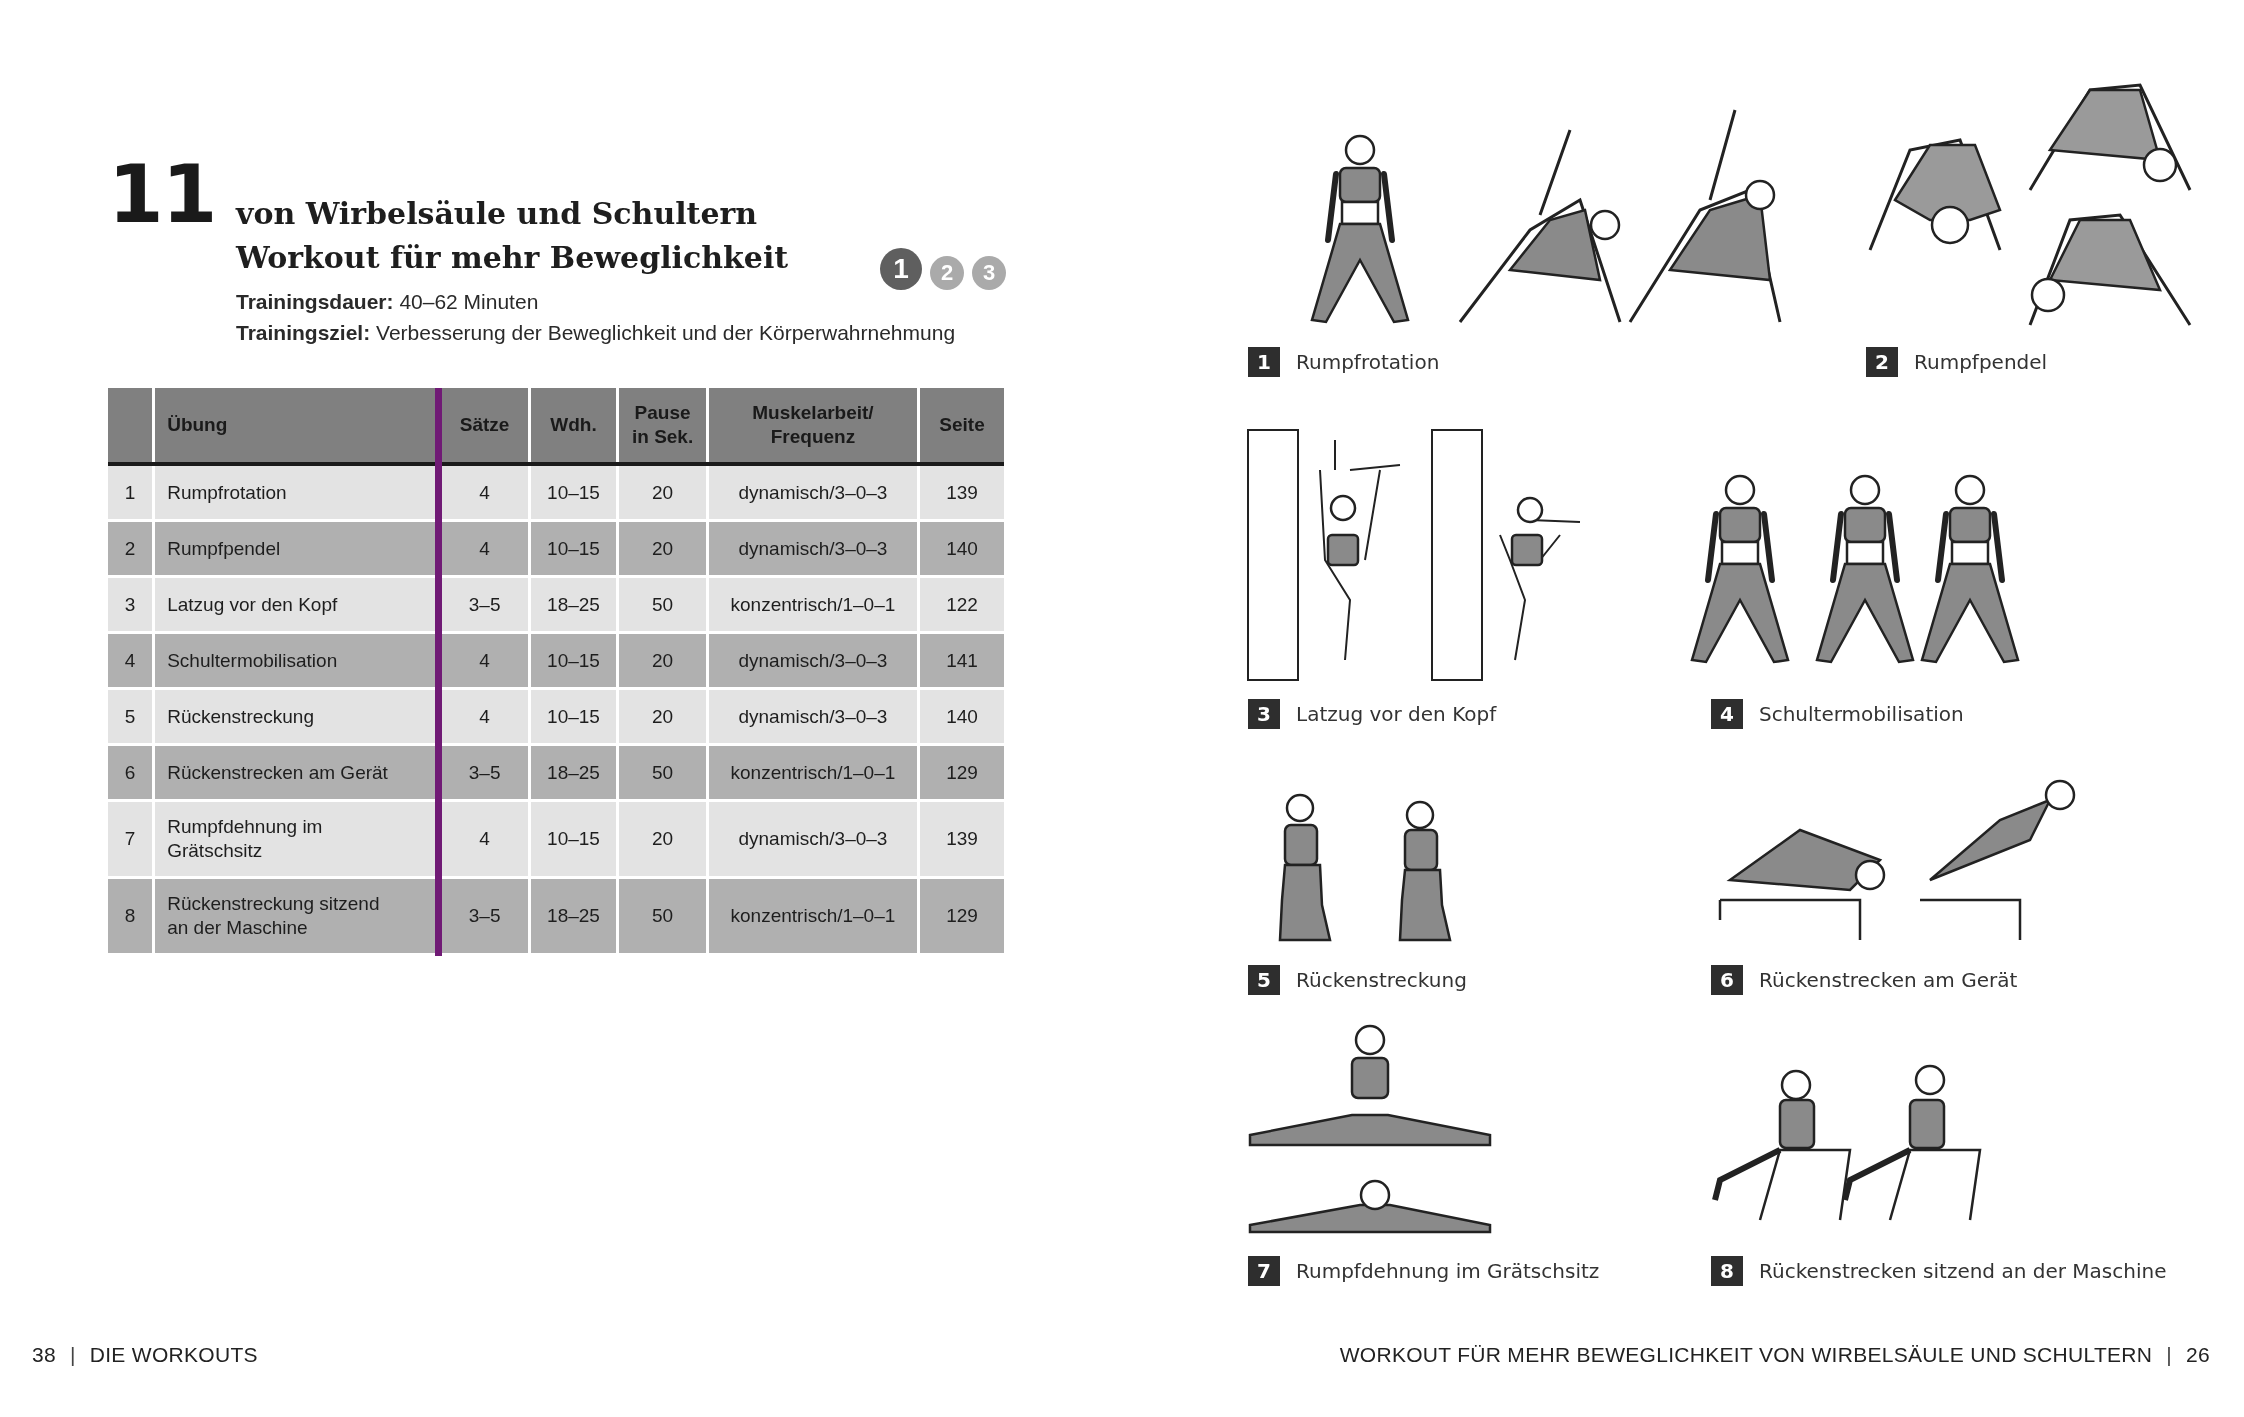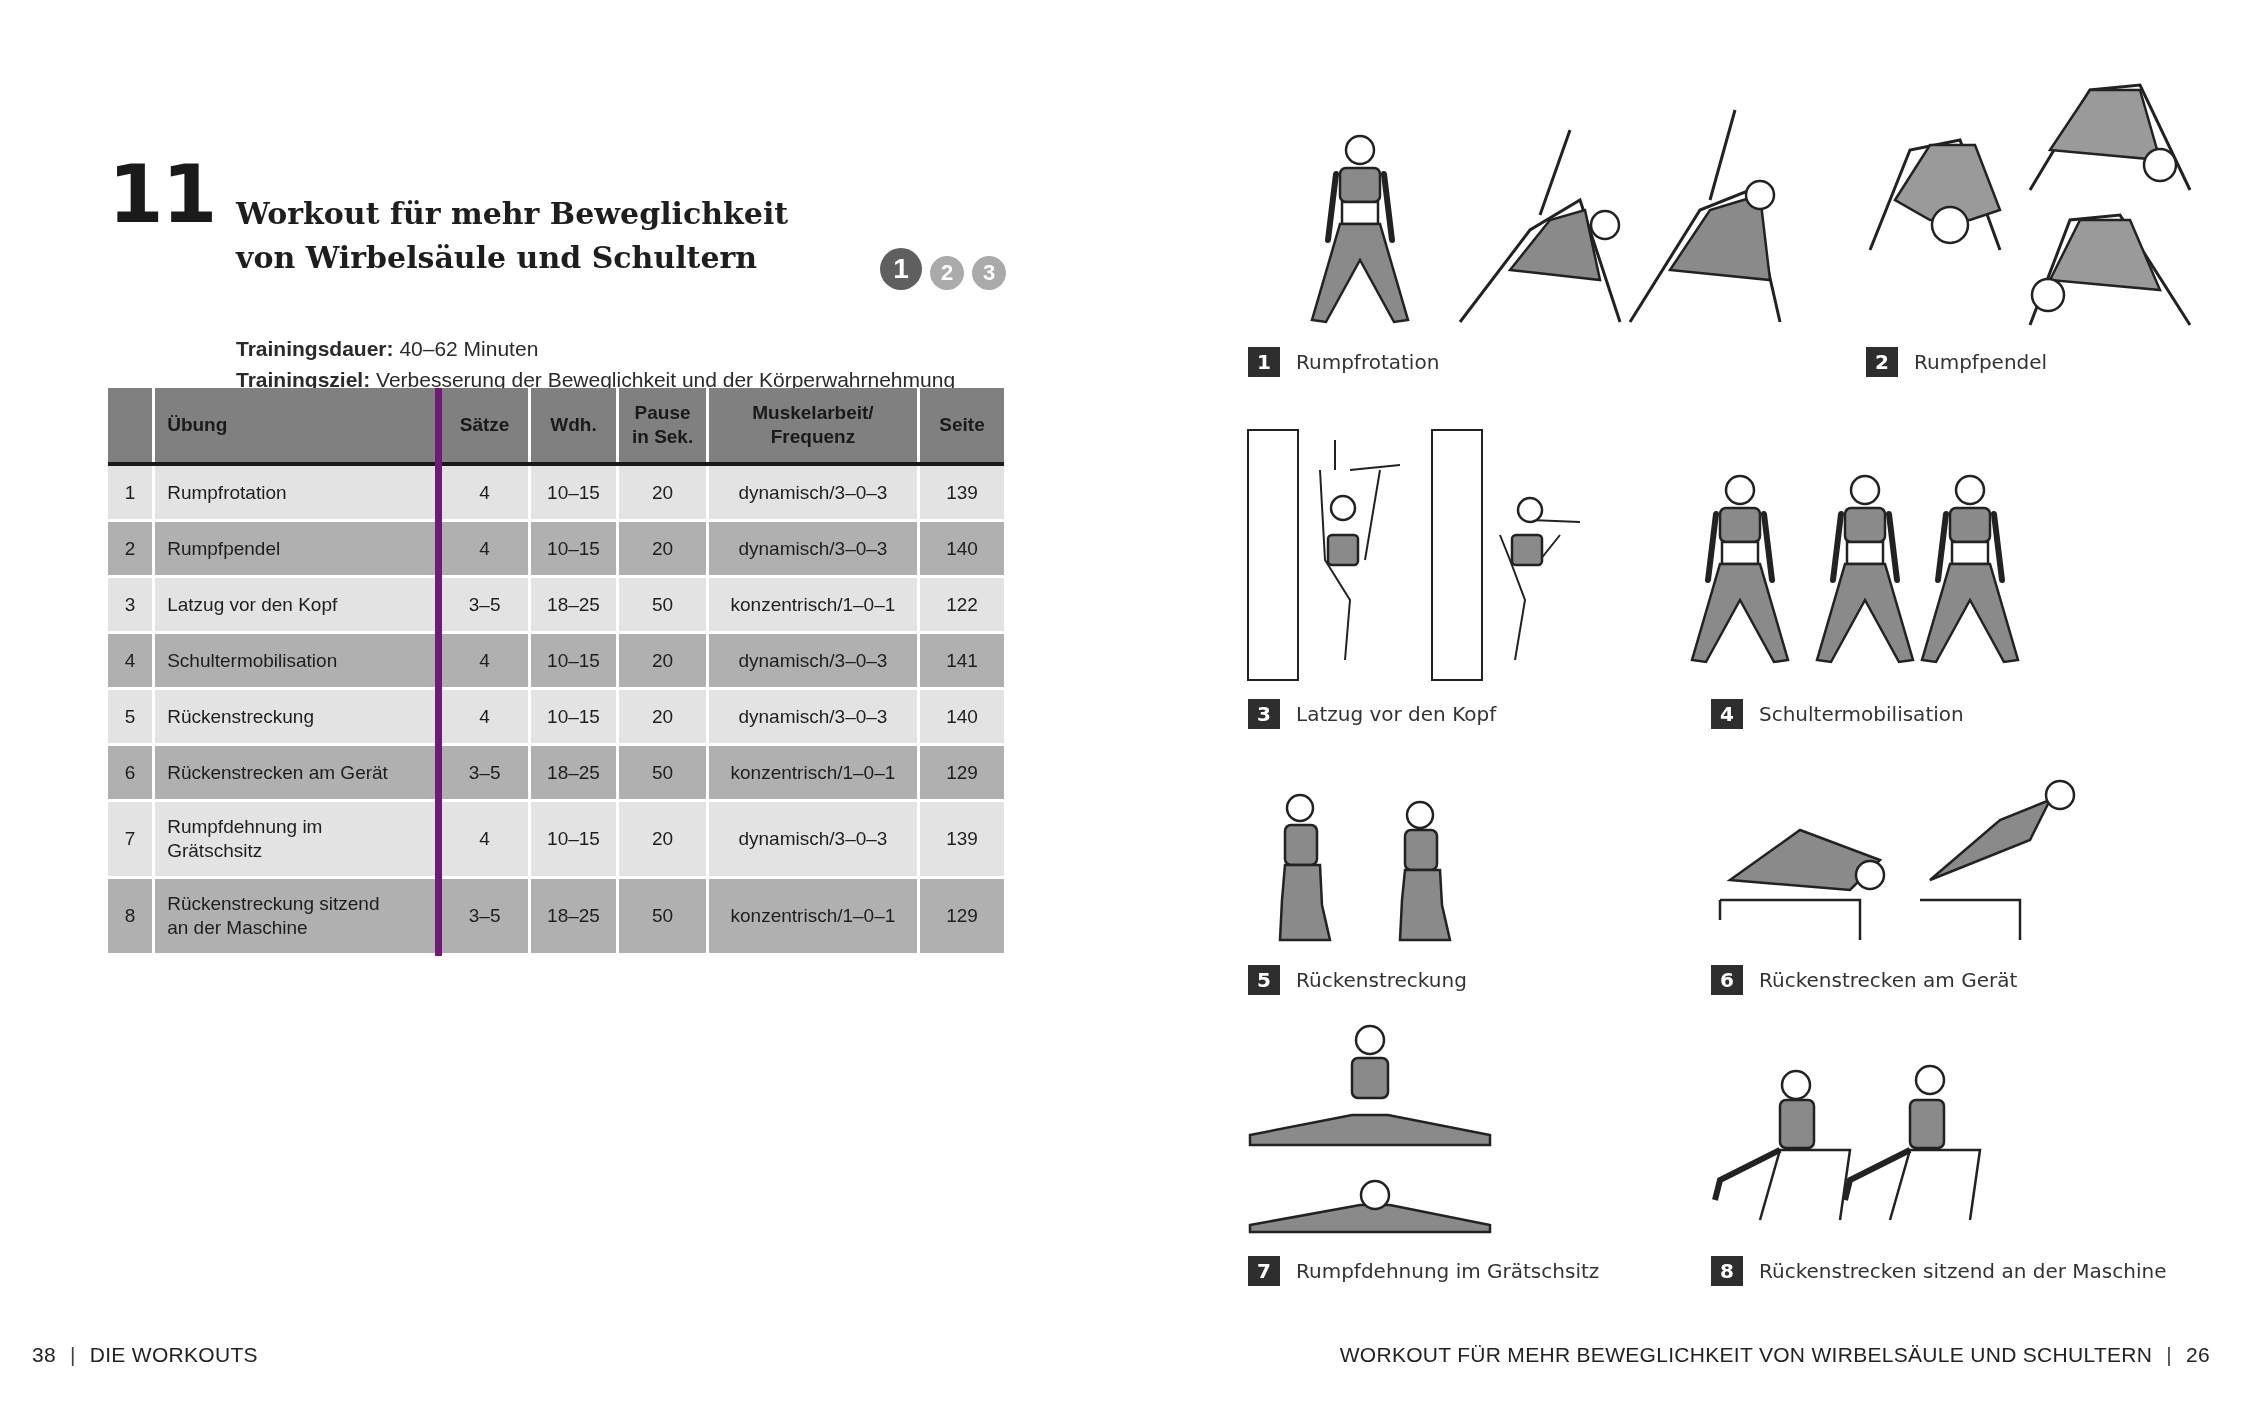--- a/index.html
+++ b/index.html
@@ -1,20 +1,20 @@
 <!DOCTYPE html>
 <html><head>
 <meta charset="utf-8">
 <style>
   html, body { margin:0; padding:0; background:#fff; }
   body { width:2244px; height:1417px; position:relative; overflow:hidden; font-family:"Liberation Sans", sans-serif; color:#1e1e1e; }
   .abs { position:absolute; }
   .bignum { left:108px; top:150px; font-family:"DejaVu Sans", sans-serif; font-weight:bold; font-size:80px; line-height:90px; letter-spacing:-2px; color:#1a1a1a; }
   .title { left:236px; top:192px; font-family:"DejaVu Serif", serif; font-weight:bold; font-size:30px; line-height:44px; color:#1e1e1e; }
-  .meta { left:236px; font-size:21px; color:#2a2a2a;margin-top:47px; }
+  .meta { left:236px; font-size:21px; color:#2a2a2a; }
   .meta b { font-weight:bold; }
   .badges { left:880px; top:248px; display:flex; align-items:center; gap:8px; }
   .badge { border-radius:50%; display:flex; align-items:center; justify-content:center; color:#fff; font-family:"Liberation Sans", sans-serif; }
   .b-active { width:42px; height:42px; background:#5f5f5f; font-size:28px; font-weight:bold; }
   .b-inactive { width:34px; height:34px; background:#aaaaaa; font-size:22px; font-weight:bold; margin-top:8px; }
 
   table.wt { position:absolute; left:108px; top:388px; width:896px; border-collapse:collapse; font-size:19px; }
   table.wt th, table.wt td { border-left:3px solid #fff; border-right:3px solid #fff; text-align:center; padding:0 4px; }
   table.wt th { background:#808080; color:#1a1a1a; font-weight:bold; height:74px; font-size:19px; line-height:24px; border-bottom:4px solid #1a1a1a; }
   table.wt td { height:53px; border-top:3px solid #fff; border-bottom:3px solid #fff; color:#1e1e1e; line-height:24px; }
@@ -29,22 +29,22 @@
   .lbl .sq { width:32px; height:30px; background:#2e2e2e; color:#fff; font-weight:bold; font-size:20px; display:flex; align-items:center; justify-content:center; }
 
   .footer { font-size:21px; color:#222; letter-spacing:0.3px; }
   .footer .bar { margin:0 14px; color:#444; }
 </style>
 </head>
 <body>
 
 <div class="abs bignum">11</div>
 <div class="abs title">
+  <div>von Wirbelsäule und Schultern</div>
   <div>Workout für mehr Beweglichkeit</div>
-  <div>von Wirbelsäule und Schultern</div>
 </div>
 
 <div class="abs badges">
   <div class="badge b-active">1</div>
   <div class="badge b-inactive">2</div>
   <div class="badge b-inactive">3</div>
 </div>
 
 <div class="abs meta" style="top:290px;">
   <b>Trainingsdauer:</b>

